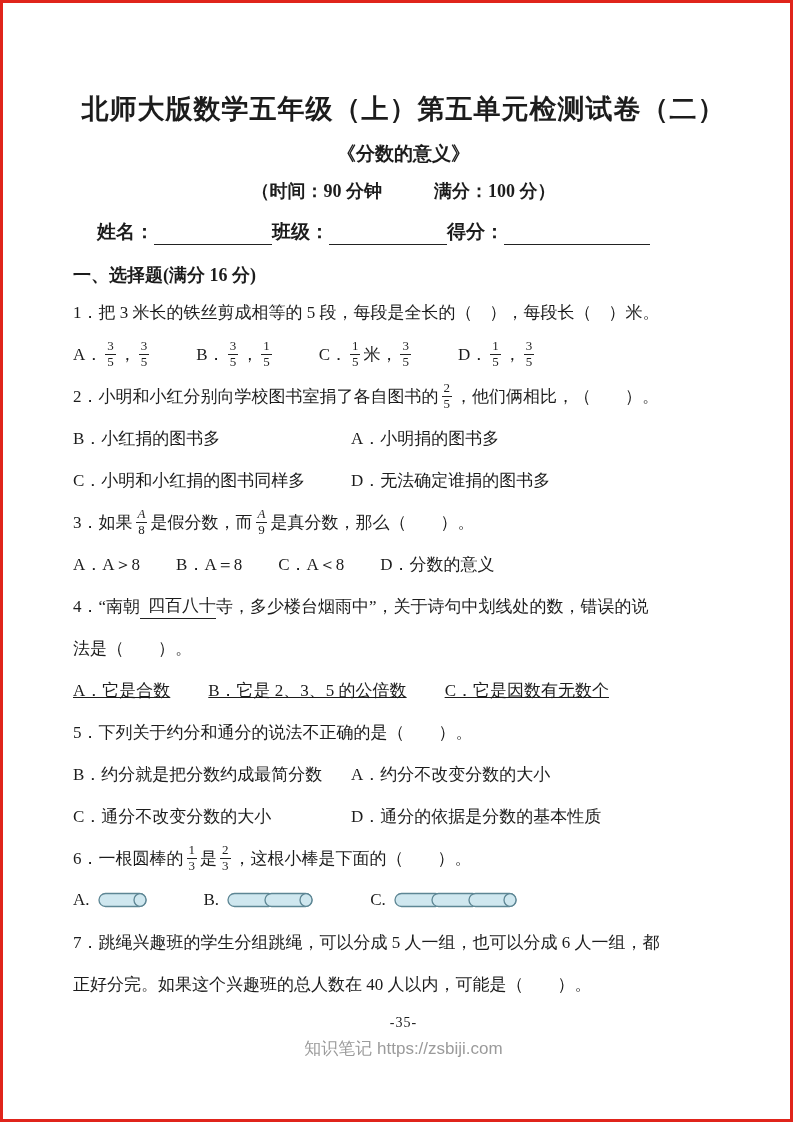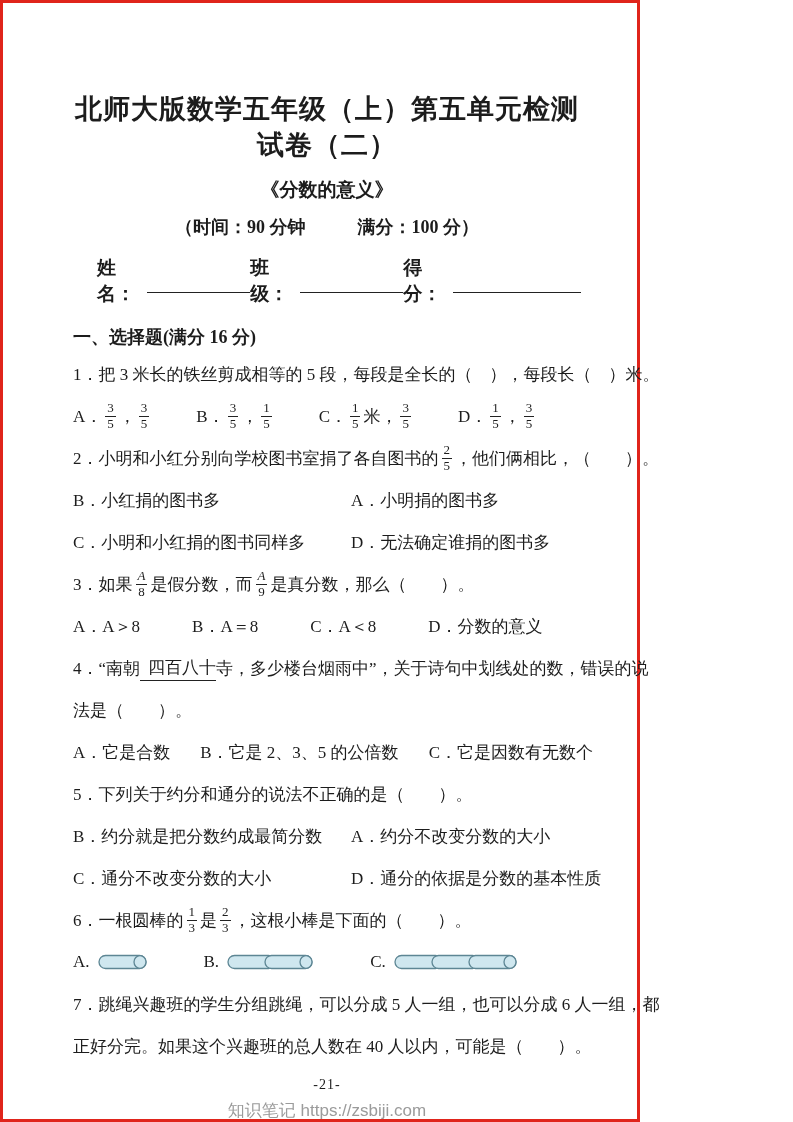--- a/index.html
+++ b/index.html
@@ -5,59 +5,59 @@
   html,body{margin:0;padding:0;}
   body{
     width:793px;height:1122px;
     background:#ffffff;
     font-family:"Liberation Serif","DejaVu Serif",serif;
     color:#1c1c1c;
     overflow:hidden;
   }
   .page{
     box-sizing:border-box;
-    width:640px;height:1122px;
+    width:793px;height:1122px;
     border:3px solid #e0241b;
     padding:88px 56px 0 70px;
   }
   .center{text-align:center;}
   .title{
     font-size:27px;font-weight:bold;letter-spacing:1px;
     margin:0 0 14px 0;
   }
   .subtitle{
     font-size:19px;font-weight:bold;margin:0 0 12px 0;
   }
   .meta{
     display:flex;justify-content:center;gap:52px;
     font-size:18px;font-weight:bold;margin:0 0 16px 0;
   }
   .names{
-    display:flex;align-items:center;
+    display:flex;align-items:flex-end;
     font-size:19px;font-weight:bold;
     padding-left:24px;margin:0 0 18px 0;
   }
   .blank{
     display:inline-block;height:22px;
     border-bottom:1.6px solid #222;
   }
   .blank.w1{width:118px;}
   .blank.w2{width:118px;}
   .blank.w3{width:146px;}
   .sec-head{
     font-size:18px;font-weight:bold;margin:0 0 4px 0;
   }
   .line{
     min-height:42px;
     display:flex;align-items:center;flex-wrap:nowrap;
     font-size:17px;white-space:nowrap;
   }
   .opt-gap44{gap:44px;}
-  .opt-gap52{gap:52px;}
-  .opt-gap30{gap:30px;}
+  .opt-gap52{gap:36px;}
+  .opt-gap30{gap:38px;text-decoration:underline;}
   .opt-gap55{gap:55px;}
   .grid2{
     display:grid;grid-template-columns:278px auto;
     align-items:center;min-height:42px;font-size:17px;white-space:nowrap;
   }
   .frac{
     display:inline-flex;flex-direction:column;align-items:center;
     vertical-align:middle;margin:0 3px;
     font-size:13px;line-height:1.12;
   }
@@ -271,16 +271,16 @@
   </div>
 
   <div class="line">
     <span>7．</span>
     <span>跳绳兴趣班的学生分组跳绳，可以分成 5 人一组，也可以分成 6 人一组，都</span>
   </div>
   <div class="line">
     <span>正好分完。如果这个兴趣班的总人数在 40 人以内，可能是（　　）。</span>
   </div>
 
-  <div class="pagenum">-21-</div>
+  <div class="pagenum">-35-</div>
   <div class="footer">知识笔记 https://zsbiji.com</div>
 
 </div>
 
 </body></html>

